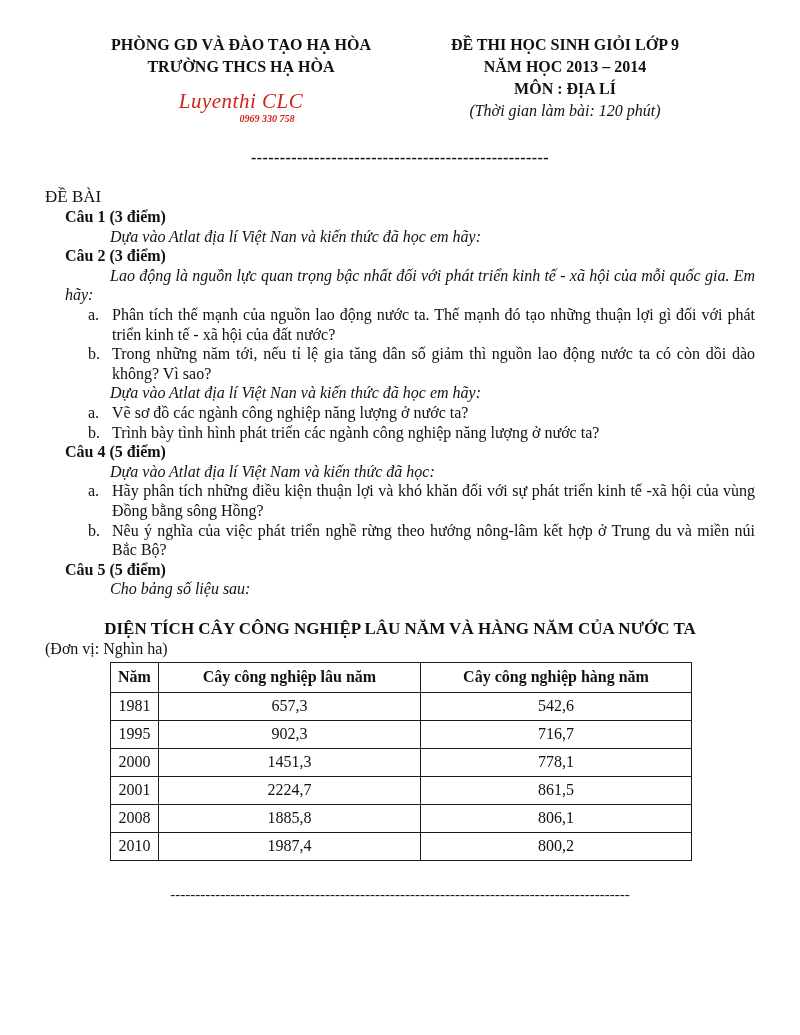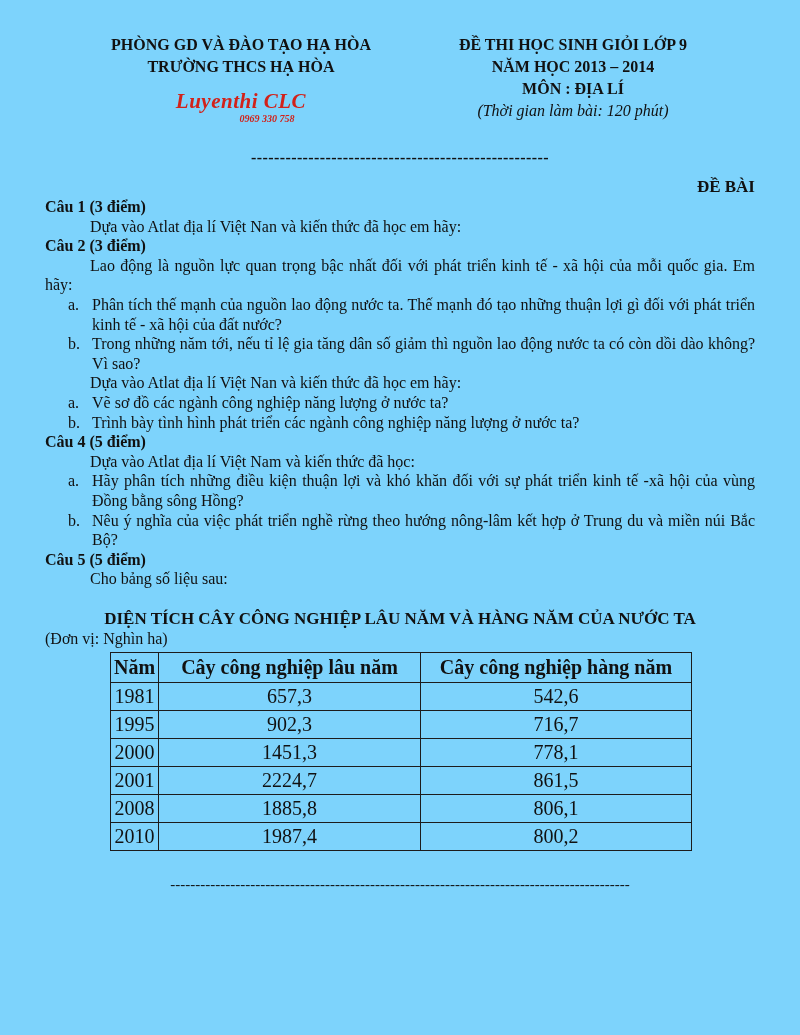--- a/index.html
+++ b/index.html
@@ -1,81 +1,81 @@
 <!DOCTYPE html>
 <html><head>
 <meta charset="utf-8">
 <style>
   html, body { margin: 0; padding: 0; background: #e9e9e9; }
   .page {
     position: relative;
     width: 800px;
     height: 1035px;
     margin: 0 auto;
-    background: #7dd3fc;
+    background: #ffffff;
     color: #111;
     font-family: "Liberation Serif", "DejaVu Serif", serif;
     font-size: 16px;
     box-sizing: border-box;
     padding: 34px 45px 0 45px;
     overflow: hidden;
   }
   
   .header { position: relative; height: 112px; }
   .header-left {
     position: absolute; left: 10px; top: 0; width: 372px;
     text-align: center; font-weight: bold; line-height: 22px;
   }
   .header-right {
-    position: absolute; right: 32px; top: 0; width: 300px;
+    position: absolute; right: 40px; top: 0; width: 300px;
     text-align: center; font-weight: bold; line-height: 22px;
   }
   .header-right .duration { font-weight: normal; font-style: italic; }
   .logo { margin-top: 13px; line-height: 1; }
   .logo-name {
-    font-weight: bold; font-style: italic; font-size: 21px;
+    font-weight: normal; font-style: italic; font-size: 21px;
     letter-spacing: 0.5px;
   }
   .logo-phone {
     font-weight: bold; font-style: italic; font-size: 10px;
     padding-left: 52px; margin-top: 2px;
   }
   
   .sep-top {
     text-align: center; font-weight: bold; font-size: 16px;
     line-height: 16px; margin-top: 4px; letter-spacing: 0.4px;
     white-space: nowrap; overflow: hidden;
   }
   .sep-bottom {
     text-align: center; font-size: 15px; line-height: 15px;
     margin-top: 26px; white-space: nowrap; overflow: hidden;
   }
   
   .doc-title {
-    text-align: right; font-weight: bold; font-size: 17px;
-    margin-top: 11px; line-height: 20px;
-  }
-  .content { line-height: 19.6px; }
+    text-align: left; font-weight: normal; font-size: 17px;
+    margin-top: 21px; line-height: 20px;
+  }
+  .content { line-height: 19.6px; margin-left: 20px; }
   .q-heading { font-weight: bold; }
-  .para { text-indent: 45px; text-align: justify; margin: 0; }
+  .para { text-indent: 45px; text-align: justify; margin: 0; font-style: italic; }
   .item { position: relative; padding-left: 47px; text-align: justify; }
   .item .marker { position: absolute; left: 23px; top: 0; }
   
   .table-title {
     text-align: center; font-weight: bold; font-size: 17px;
     margin-top: 19px; line-height: 21px;
   }
   .table-unit { text-align: left; line-height: 20px; }
   table.data-table {
     border-collapse: collapse; margin: 3px 0 0 65px;
     table-layout: fixed; width: 581px;
   }
   table.data-table th, table.data-table td {
     border: 1.6px solid #1c1c1c; text-align: center;
-    padding: 0; font-size: 20px;
+    padding: 0; font-size: 16px;
   }
   table.data-table th { height: 29px; font-weight: bold; }
   table.data-table td { height: 27px; font-weight: normal; }
   col.c-year { width: 48px; }
   col.c-perennial { width: 262px; }
   col.c-annual { width: 271px; }
 </style>
 </head>
 <body>
 

